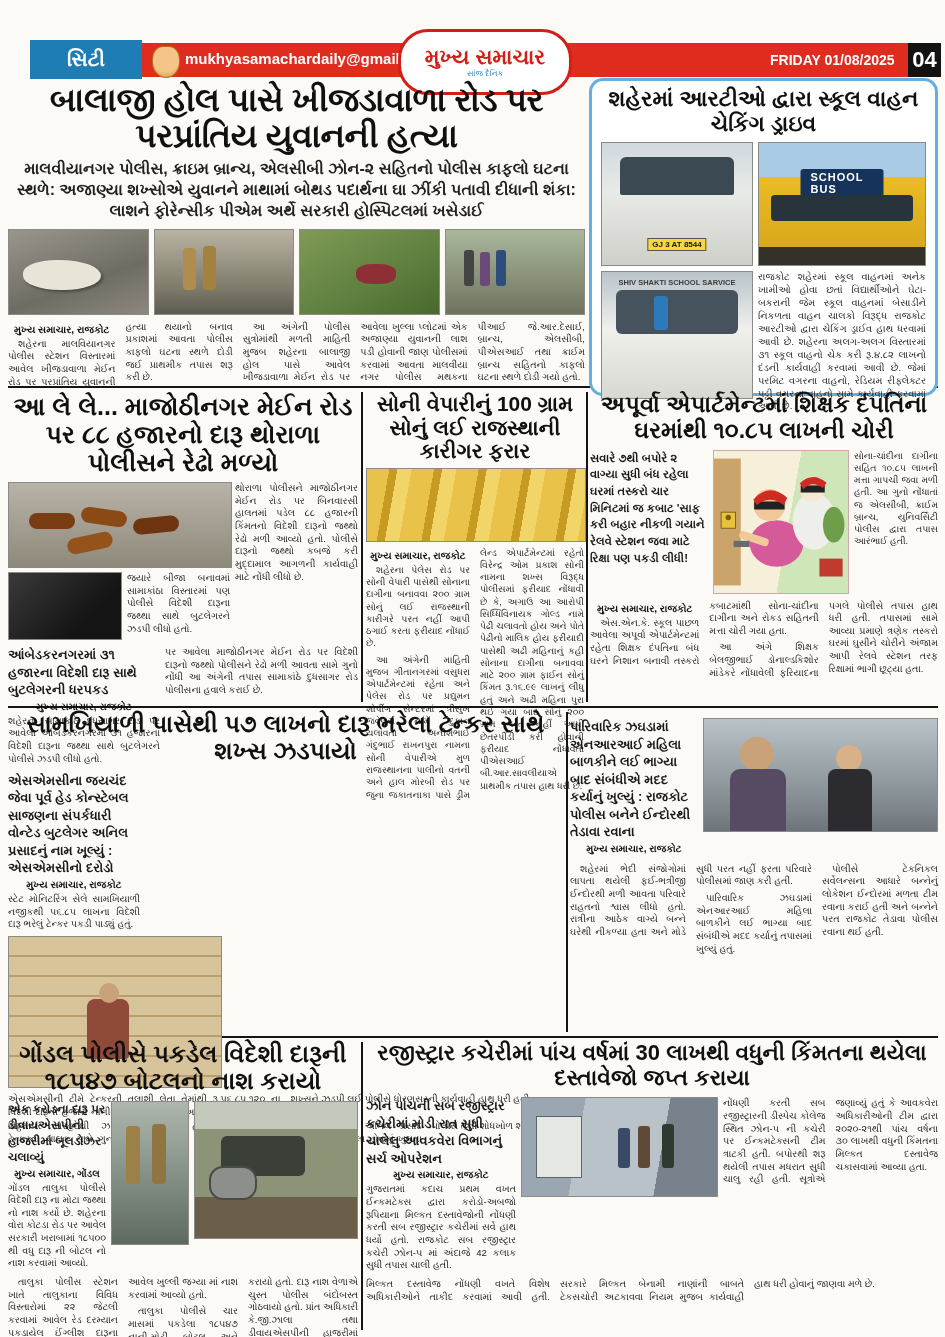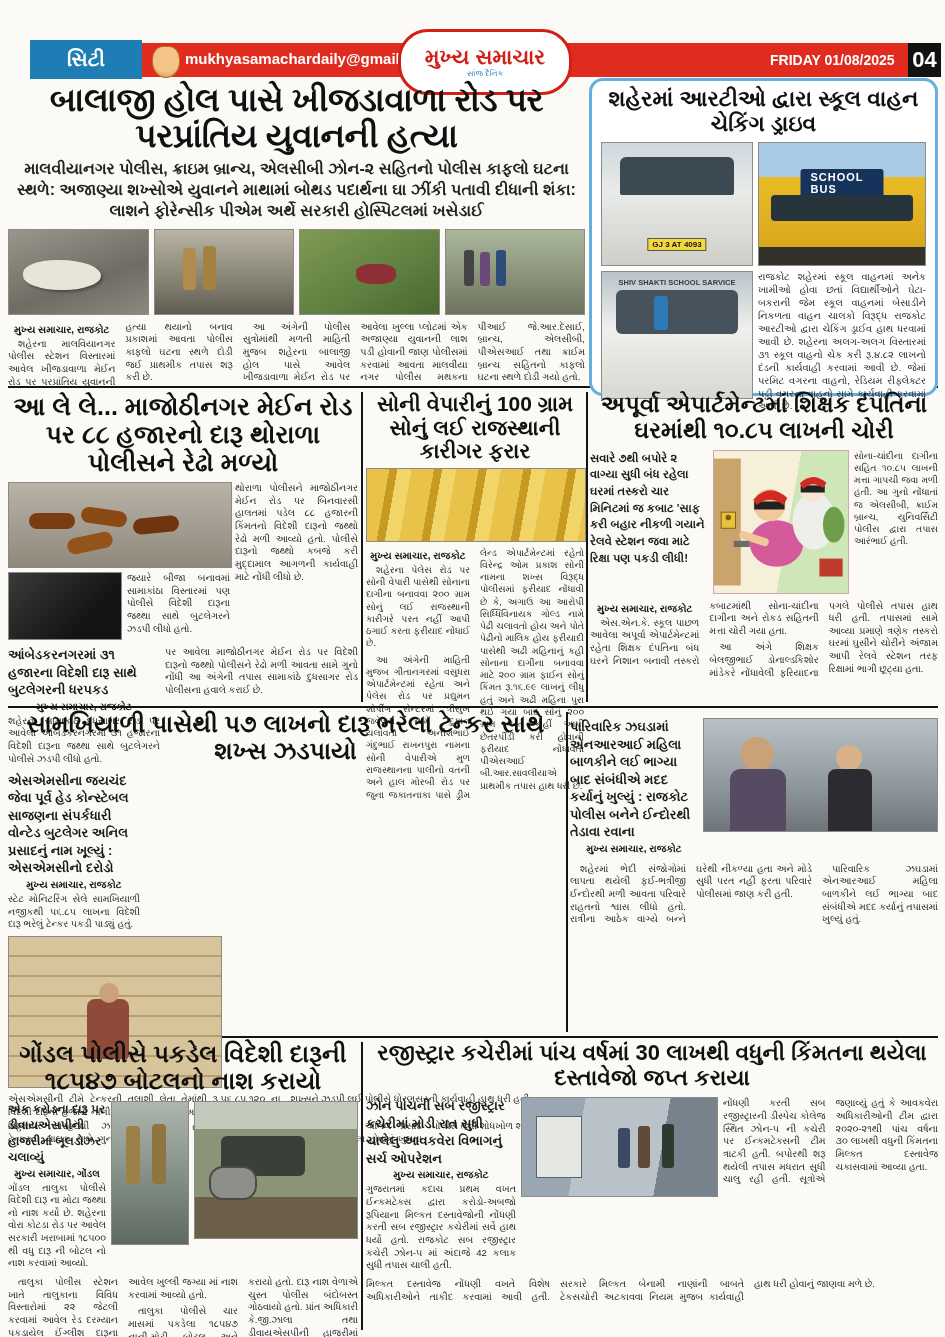--- a/index.html
+++ b/index.html
@@ -99,21 +99,21 @@
       <p>શહેરના માલવિયાનગર પોલીસ સ્ટેશન વિસ્તારમાં આવેલ ખીજડાવાળા મેઈન રોડ પર પરપ્રાંતિય યુવાનની હત્યા થયાનો બનાવ પ્રકાશમાં આવતા પોલીસ કાફલો ઘટના સ્થળે દોડી જઈ પ્રાથમીક તપાસ શરૂ કરી છે.</p>
       <p>આ અંગેની પોલીસ સુત્રોમાંથી મળતી માહિતી મુજબ શહેરના બાલાજી હોલ પાસે આવેલ ખીજડાવાળા મેઈન રોડ પર આવેલા ખુલ્લા પ્લોટમાં એક અજાણ્યા યુવાનની લાશ પડી હોવાની જાણ પોલીસમાં કરવામાં આવતા માલવીયા નગર પોલીસ મથકના પીઆઈ જે.આર.દેસાઈ, બ્રાન્ચ, એલસીબી, પીએસઆઈ તથા ક્રાઈમ બ્રાન્ચ સહિતનો કાફલો ઘટના સ્થળે દોડી ગયો હતો.</p>
     </div>
   </div>
 
   <div class="blk rto" style="left:589px;top:78px;width:349px;height:318px;">
     <div class="hl-md">શહેરમાં આરટીઓ દ્વારા સ્કૂલ વાહન ચેકિંગ ડ્રાઇવ</div>
     <div class="prow" style="margin-top:6px;height:124px;">
       <div class="ph" style="width:150px;background:linear-gradient(#cfd8de,#e9ebe8 40%,#cfcfc9);">
         <div style="position:absolute;left:18px;top:14px;right:18px;height:38px;background:#3b4a52;border-radius:6px 6px 2px 2px;"></div>
-        <div class="plate">GJ 3 AT 4093</div>
+        <div class="plate">GJ 3 AT 8544</div>
       </div>
       <div class="ph" style="flex:1;background:linear-gradient(#a9cbe6 28%,#e9bc25 28%,#d9a81c 85%,#33312a 85%);">
         <div class="busword">SCHOOL BUS</div>
         <div style="position:absolute;left:12px;top:52px;right:12px;height:26px;background:#27343c;border-radius:4px;"></div>
       </div>
     </div>
     <div class="prow" style="margin-top:5px;height:128px;">
       <div class="ph" style="width:150px;background:linear-gradient(#b9c4ca,#f0f0ec 45%,#d8d8d2);">
         <div class="vanword">SHIV SHAKTI SCHOOL SARVICE</div>
         <div style="position:absolute;left:14px;top:18px;right:14px;height:44px;background:#46535c;border-radius:6px;"></div>
@@ -218,20 +218,21 @@
       <div class="ph" style="flex:1;height:112px;background:linear-gradient(#b9c2c6,#8e979c 60%,#6e757a);">
         <div style="position:absolute;left:36px;top:18px;width:34px;height:34px;background:#caa27a;border-radius:50%;"></div>
         <div style="position:absolute;left:26px;top:50px;width:56px;height:62px;background:#574a63;border-radius:10px 10px 0 0;"></div>
         <div style="position:absolute;left:132px;top:26px;width:26px;height:26px;background:#d8b188;border-radius:50%;"></div>
         <div style="position:absolute;left:124px;top:50px;width:44px;height:62px;background:#2c2c30;border-radius:8px 8px 0 0;"></div>
       </div>
     </div>
     <div class="bt cols3" style="margin-top:6px;">
       <p>શહેરમાં ભેદી સંજોગોમાં લાપતા થયેલી ફઈ-ભત્રીજી ઈન્દોરથી મળી આવતા પરિવારે રાહતનો શ્વાસ લીધો હતો. રાત્રીના આઠેક વાગ્યે બન્ને ઘરેથી નીકળ્યા હતા અને મોડે સુધી પરત નહીં ફરતા પરિવારે પોલીસમાં જાણ કરી હતી.</p>
       <p>પારિવારિક ઝઘડામાં એનઆરઆઈ મહિલા બાળકીને લઈ ભાગ્યા બાદ સંબંધીએ મદદ કર્યાનું તપાસમાં ખુલ્યું હતું.</p>
+      <p>પોલીસે ટેકનિકલ સર્વેલન્સના આધારે બન્નેનું લોકેશન ઈન્દોરમાં મળતા ટીમ રવાના કરાઈ હતી અને બન્નેને પરત રાજકોટ તેડાવા પોલીસ રવાના થઈ હતી.</p>
     </div>
   </div>
 
   <div class="blk" style="left:8px;top:1041px;width:350px;height:290px;">
     <div class="hl-lg" style="font-size:24px;">ગોંડલ પોલીસે પકડેલ વિદેશી દારૂની ૧૮૫૪૭ બોટલનો નાશ કરાયો</div>
     <div class="prow" style="margin-top:6px;">
       <div style="width:98px;">
         <div class="sub-sm" style="font-size:12px;">એક કરોડના દારૂ પર ડીવાયએસપીની હાજરીમાં બૂલડોઝર ચલાવ્યું</div>
         <div class="byline">મુખ્ય સમાચાર, ગોંડલ</div>
         <div class="bt">ગોંડલ તાલુકા પોલીસે વિદેશી દારૂ ના મોટા જથ્થા નો નાશ કર્યો છે. શહેરના વોરા કોટડા રોડ પર આવેલ સરકારી ખરાબામાં ૧૮૫૦૦ થી વધુ દારૂ ની બોટલ નો નાશ કરવામાં આવ્યો.</div>

